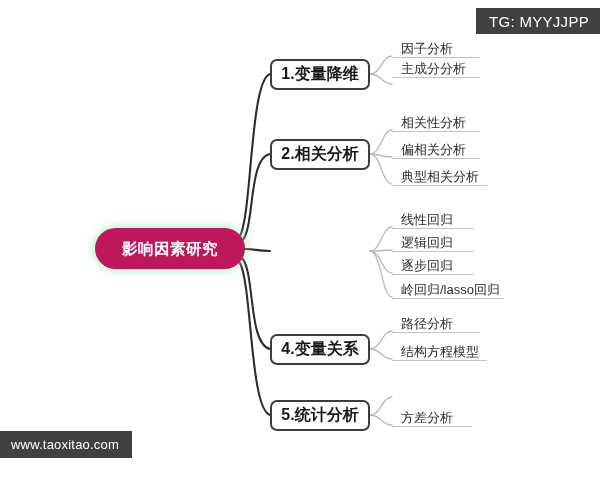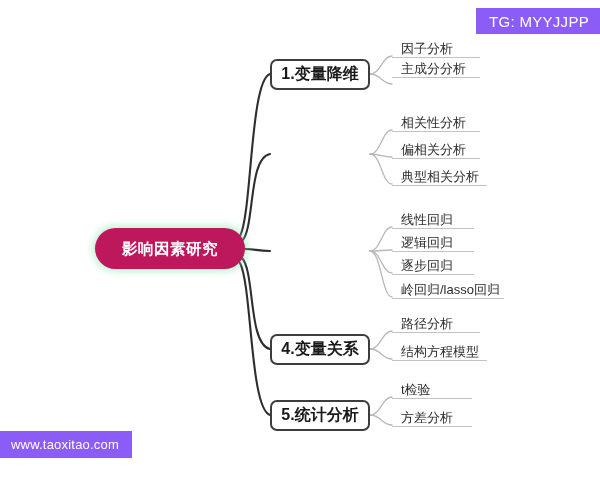--- a/index.html
+++ b/index.html
@@ -93,21 +93,21 @@
   .leaf-node span {
     color: #2c2c2e;
     font-size: 13px;
     line-height: 1.05;
     white-space: nowrap;
   }
 
   
   .watermark {
     position: absolute;
-    background: #8b5cf6;
+    background: #404040;
     color: #ffffff;
     display: flex;
     align-items: center;
     box-sizing: border-box;
     z-index: 6;
   }
   .watermark span {
     line-height: 1;
     white-space: nowrap;
   }
@@ -174,20 +174,23 @@
   <div class="branch-node" style="left:270px; top:58.5px; width:100px;">
     <span>1.变量降维</span>
   </div>
   <div class="leaf-node" style="left:392px; top:36px; width:88px;">
     <span>因子分析</span>
   </div>
   <div class="leaf-node" style="left:392px; top:56px; width:88px;">
     <span>主成分分析</span>
   </div>
 
+  <div class="branch-node" style="left:270px; top:138.5px; width:100px;">
+    <span>2.相关分析</span>
+  </div>
   <div class="leaf-node" style="left:392px; top:110px; width:88px;">
     <span>相关性分析</span>
   </div>
   <div class="leaf-node" style="left:392px; top:137px; width:88px;">
     <span>偏相关分析</span>
   </div>
   <div class="leaf-node" style="left:392px; top:164px; width:95px;">
     <span>典型相关分析</span>
   </div>
 
@@ -210,23 +213,20 @@
   <div class="leaf-node" style="left:392px; top:311px; width:88px;">
     <span>路径分析</span>
   </div>
   <div class="leaf-node" style="left:392px; top:339px; width:95px;">
     <span>结构方程模型</span>
   </div>
 
   <div class="branch-node" style="left:270px; top:399.5px; width:100px;">
     <span>5.统计分析</span>
   </div>
-  <div class="leaf-node" style="left:392px; top:377px; width:80px;">
-    <span>t检验</span>
-  </div>
   <div class="leaf-node" style="left:392px; top:405px; width:80px;">
     <span>方差分析</span>
   </div>
 
   <div class="watermark" id="watermark-top">
     <span>TG: MYYJJPP</span>
   </div>
   <div class="watermark" id="watermark-bottom">
     <span>www.taoxitao.com</span>
   </div>

